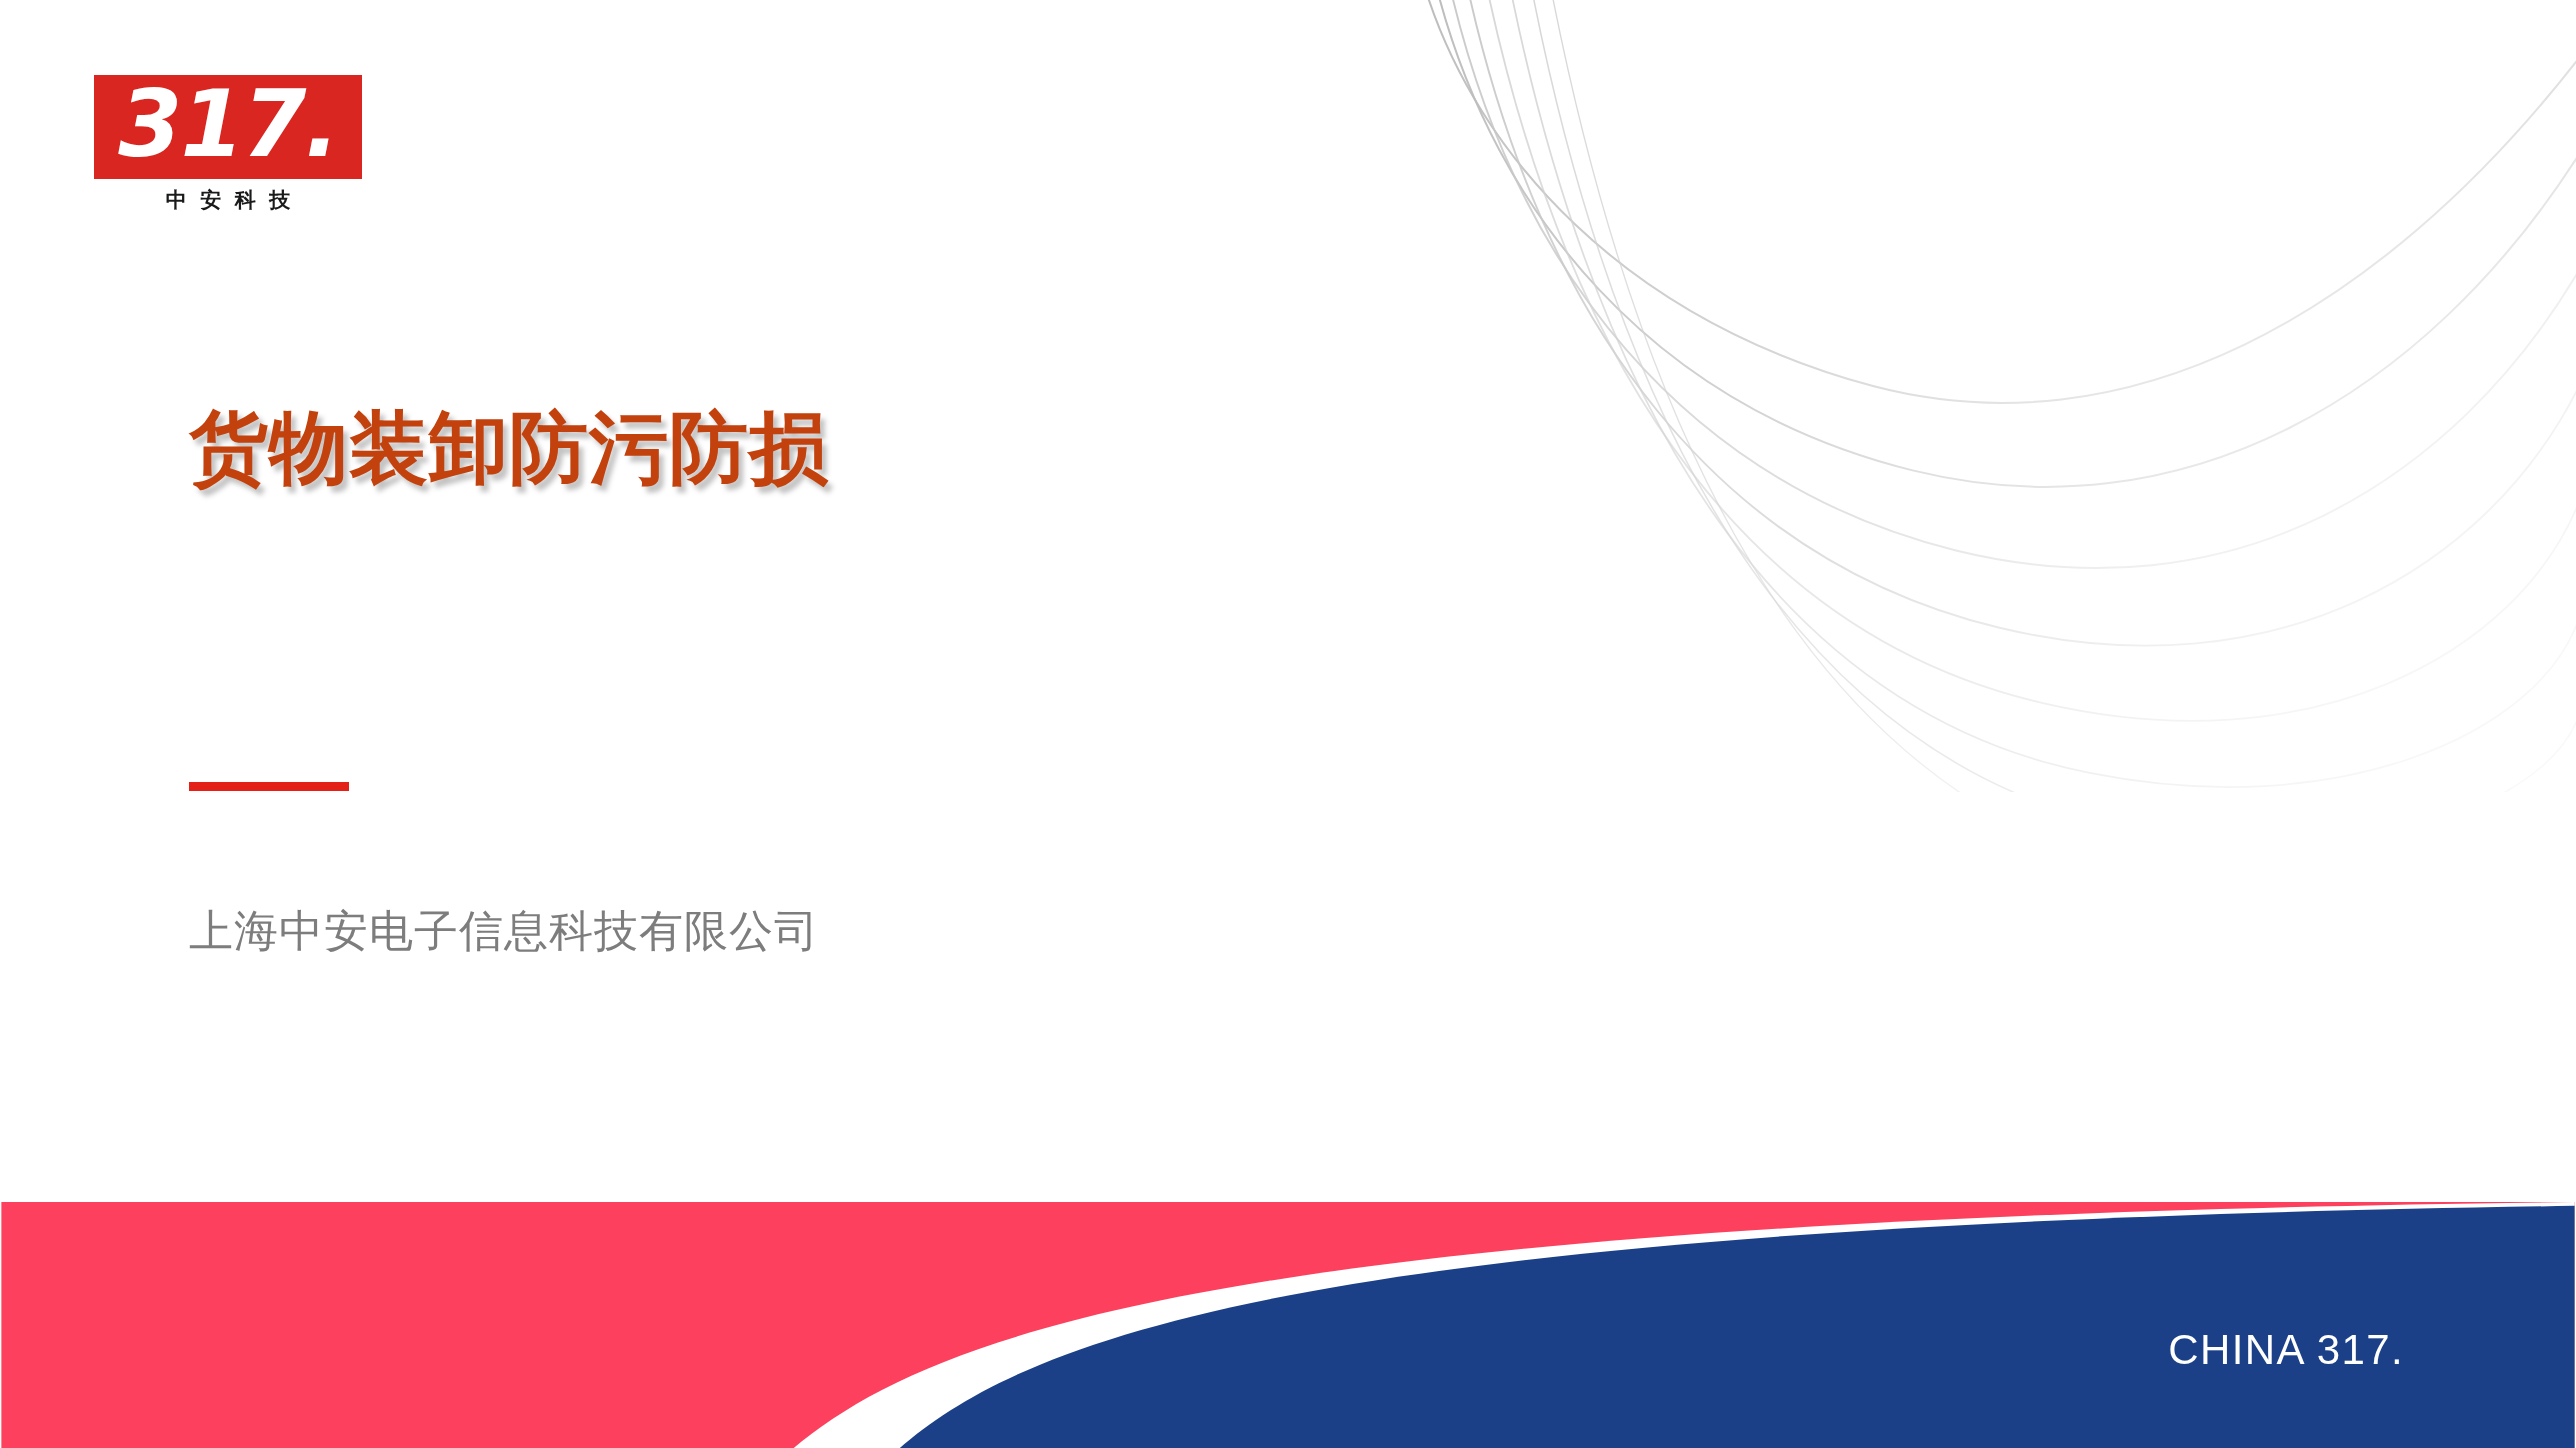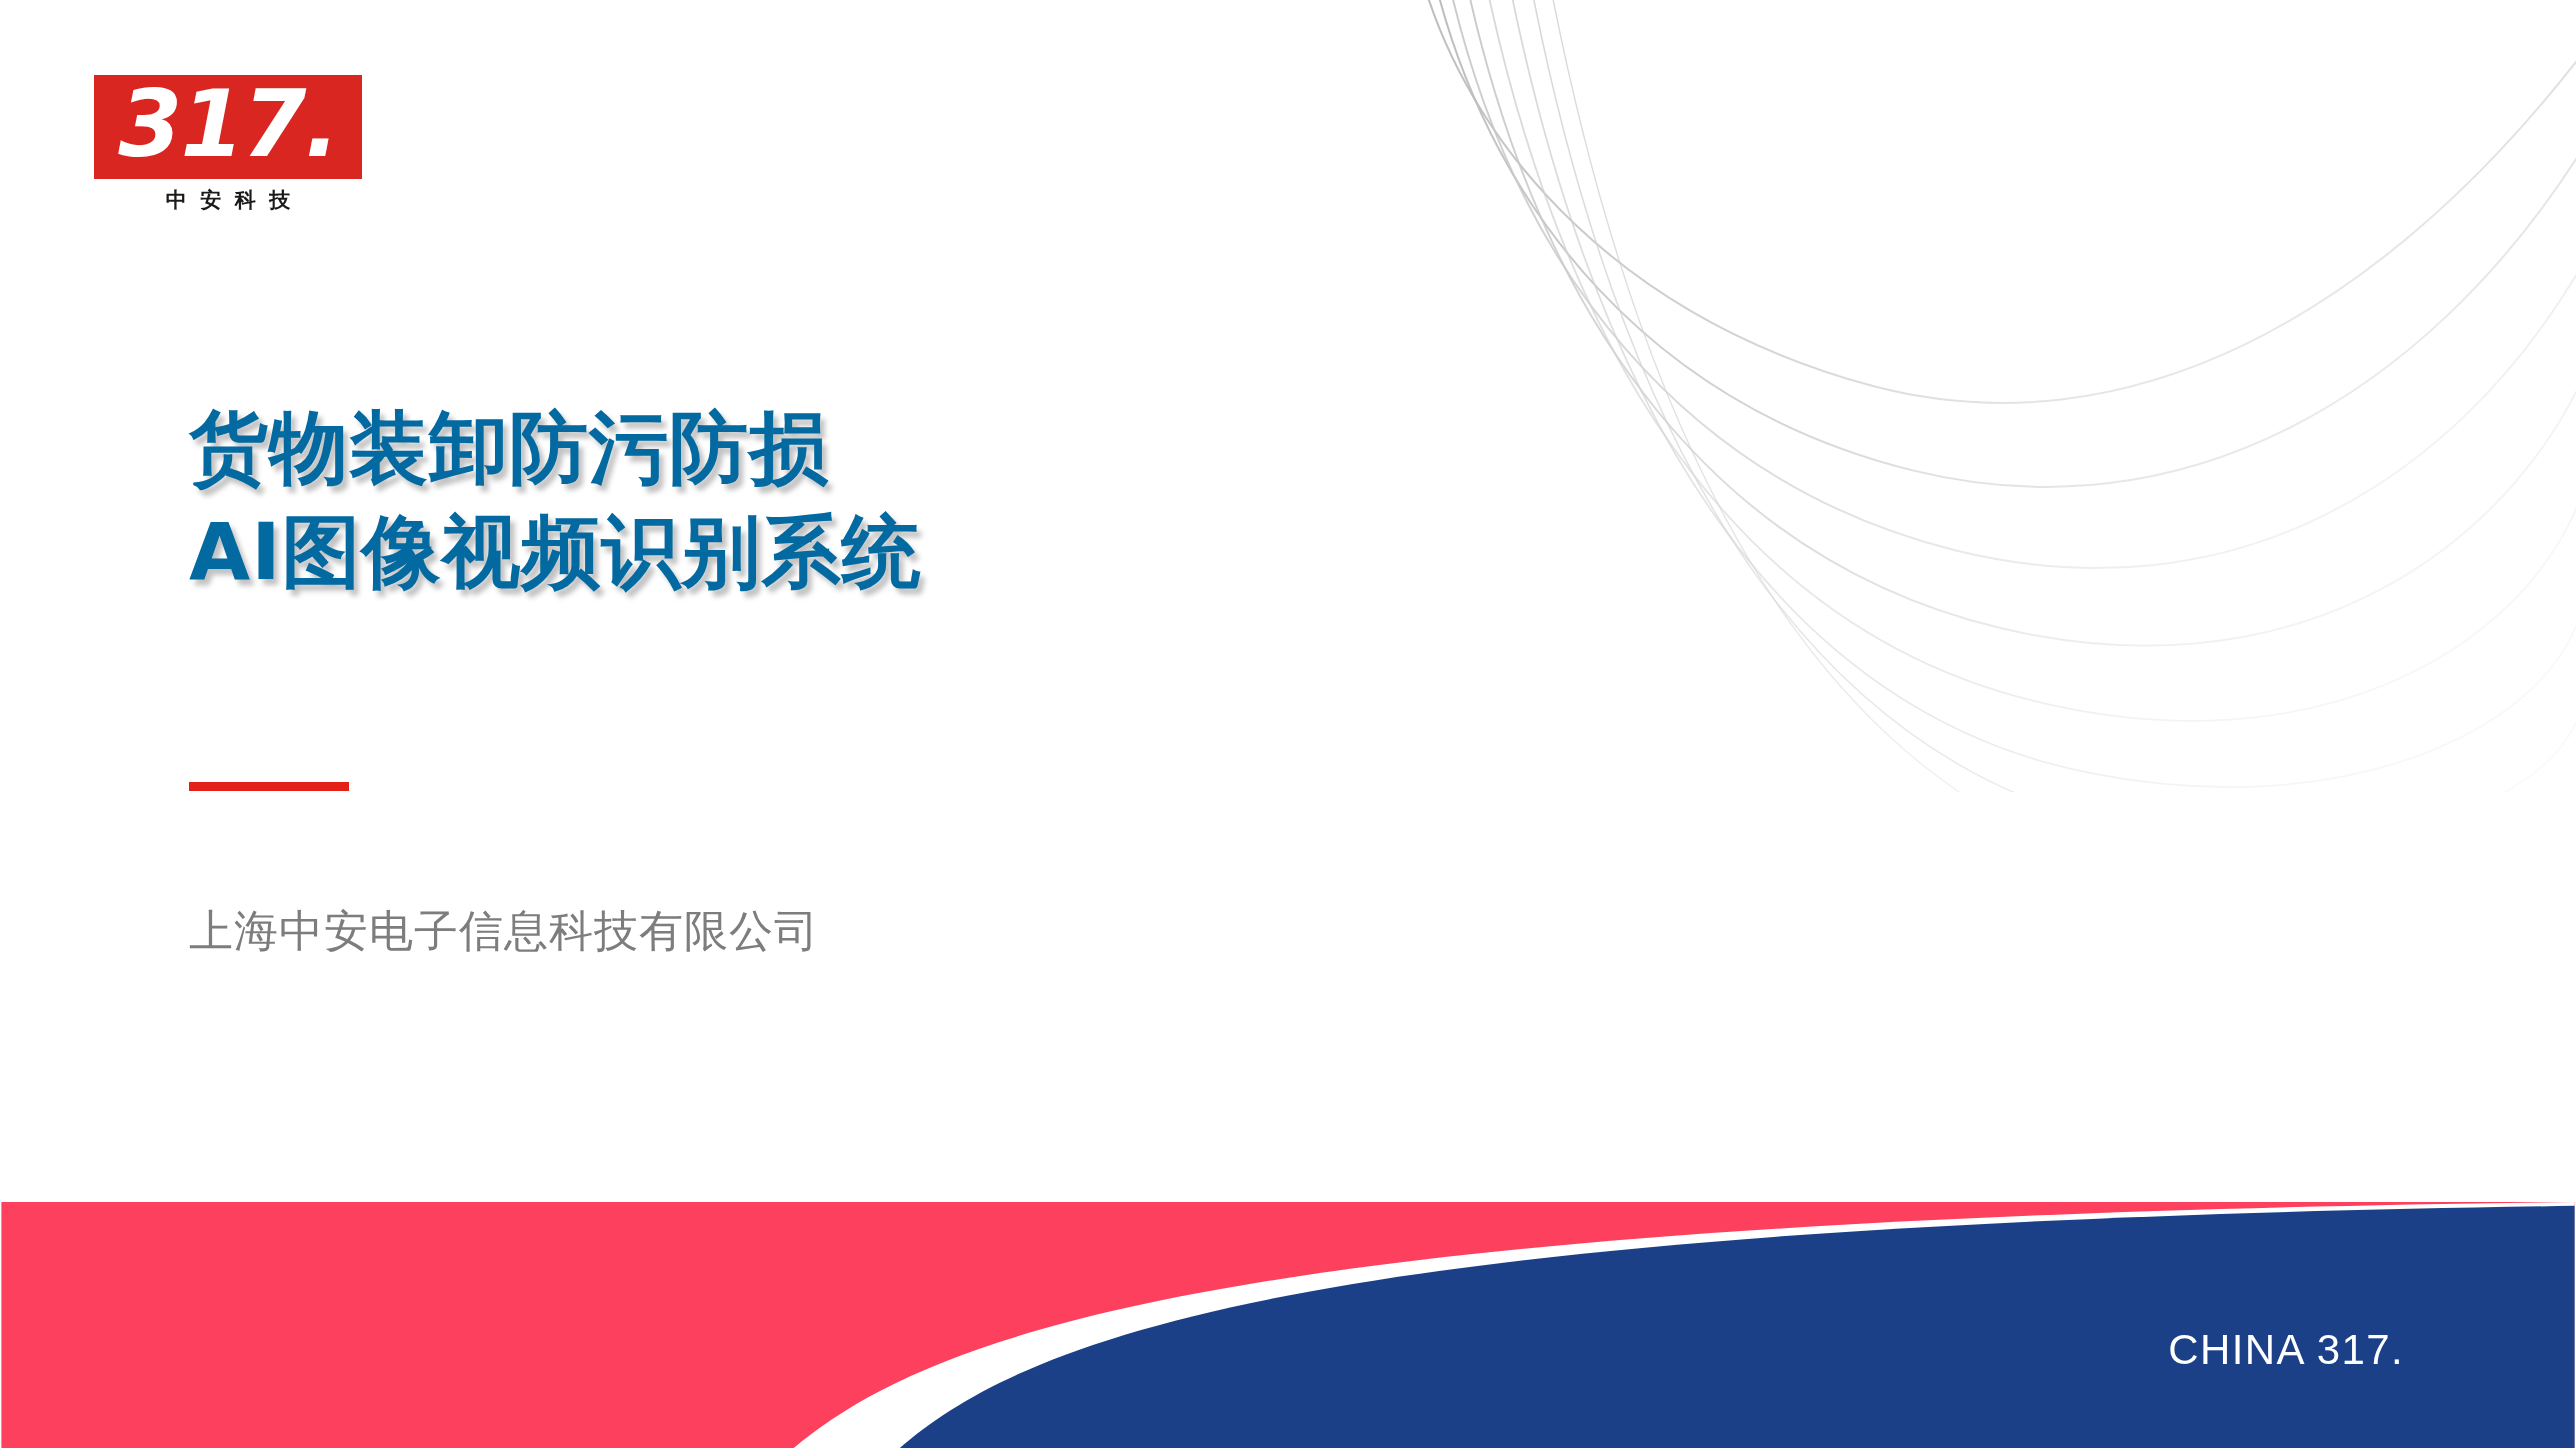--- a/index.html
+++ b/index.html
@@ -81,21 +81,21 @@
     position: absolute;
     left: 189px;
     top: 396px;
     width: 1352px;
   }
   .headline-line {
     font-family: "DejaVu Sans", sans-serif;
     font-weight: 700;
     font-size: 79px;
     line-height: 104px;
-    color: #0369a1;
+    color: #c2410c;
     letter-spacing: 1px;
     white-space: nowrap;
     text-shadow: 4.8px 5.8px 4.8px rgba(120,120,120,0.45);
   }
 
   
   .rule {
     position: absolute;
     left: 189px;
     top: 782px;
@@ -177,21 +177,20 @@
 
   <div class="logo-block">
     <div class="logo-mark">
       <span class="logo-mark-text">317.</span>
     </div>
     <div class="logo-sub">中安科技</div>
   </div>
 
   <div class="headline">
     <div class="headline-line">货物装卸防污防损</div>
-    <div class="headline-line">AI图像视频识别系统</div>
   </div>
 
   <div class="rule"></div>
 
   <div class="subtitle">上海中安电子信息科技有限公司</div>
 
   <div class="band">
     <svg width="2576" height="247" viewBox="0 0 2667 256" aria-hidden="true">
 
       <rect x="0" y="0" width="2667" height="256" fill="#FC405D"></rect>

